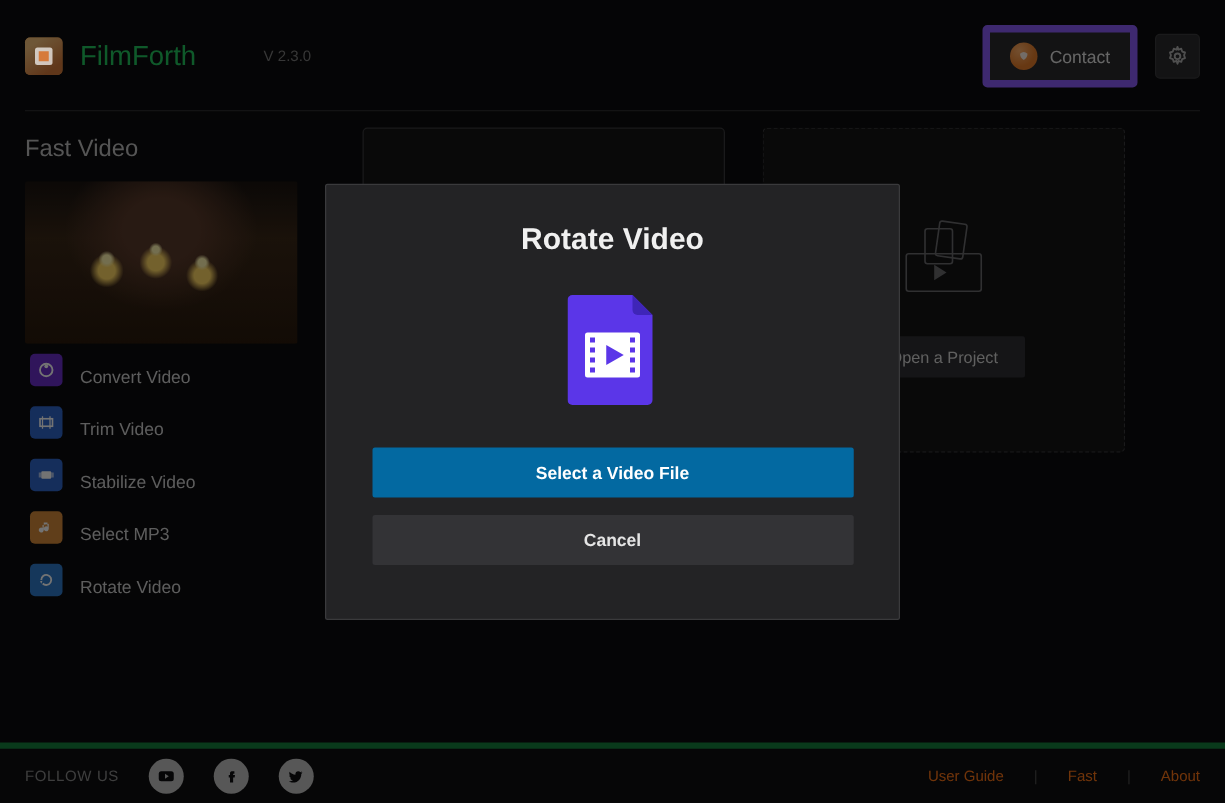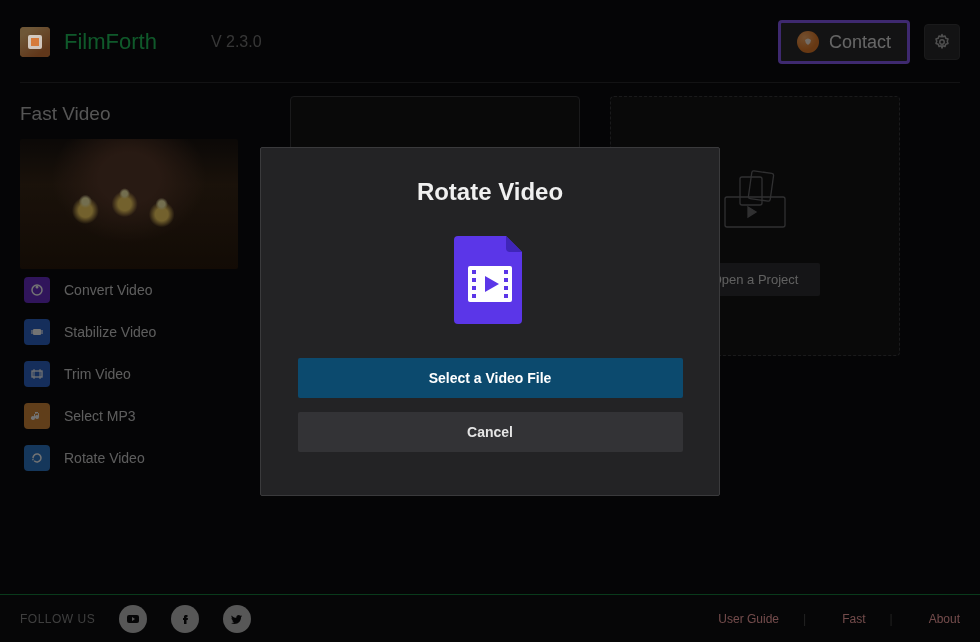--- a/index.html
+++ b/index.html
@@ -26,29 +26,29 @@
   display: flex; align-items: center; justify-content: center;
 }
 .app-logo::before {
   content: "";
   position: absolute; inset: 0;
   background: linear-gradient(145deg, #f4c07a 20%, #d67a3a 80%);
   border-radius: 4px;
 }
 .app-logo svg { position: relative; z-index: 1; }
 .app-name { font-size: 22px; color: #22c55e; font-weight: 400; }
-.app-version { font-size: 16px; color: #7a7a7a; margin-left: 40px; }
+.app-version { font-size: 12px; color: #7a7a7a; margin-left: 40px; }
 .header-spacer { flex: 1; }
 .contact-btn {
   background: #2b2b2d;
-  border: 3px solid #8b5cf6;
+  border: 6px solid #8b5cf6;
   border-radius: 4px;
   padding: 8px 16px;
   display: flex; align-items: center; gap: 10px;
-  color: #e2e2e2; font-size: 18px;
+  color: #e2e2e2; font-size: 14px;
 }
 .contact-avatar {
   width: 22px; height: 22px; border-radius: 50%;
   background: radial-gradient(circle at 35% 30%, #ffb06a, #e57d2a 60%);
   display: flex; align-items: center; justify-content: center;
 }
 .settings-btn {
   background: #2b2b2d;
   border: 1px solid #3a3a3c;
   border-radius: 4px;
@@ -87,21 +87,21 @@
   position:absolute; inset:0;
   background:
     radial-gradient(circle at 30% 48%, #fff4b0 2%, transparent 4%),
     radial-gradient(circle at 48% 42%, #fff4b0 2%, transparent 4%),
     radial-gradient(circle at 65% 50%, #fff4b0 2%, transparent 4%);
 }
 
 
 .qt-title { margin-top: 28px; }
 .qt-item {
-  display: flex; align-items: center; gap: 14px;
+  display: flex; align-items: flex-end; gap: 14px;
   padding: 8px 4px;
   font-size: 14px; color: #cfcfcf;
 }
 .qt-icon {
   width: 26px; height: 26px; border-radius: 4px;
   display: flex; align-items: center; justify-content: center;
   flex-shrink: 0;
 }
 .ic-convert { background: #6a2fca; }
 .ic-trim { background: #2f66ca; }
@@ -140,36 +140,36 @@
   background: #303033;
   border-radius: 2px;
   padding: 9px 22px;
   font-size: 13px; color: #d4d4d4;
 }
 
 
 .footer {
   position: absolute; left: 0; right: 0; bottom: 0;
   height: 48px;
-  border-top: 1px solid #15803d;
+  border-top: 5px solid #15803d;
   background: #0f0f11;
   display: flex; align-items: center;
   padding: 0 20px;
   gap: 24px;
   font-size: 12px; color: #8a8a8a;
 }
 .follow-label { letter-spacing: 0.5px; }
 .social-icon {
   width: 28px; height: 28px; border-radius: 50%;
   background: #c0c0c0;
   display: flex; align-items: center; justify-content: center;
   flex-shrink: 0;
 }
 .footer-spacer { flex: 1; }
-.footer-link { color: #fca5a5; margin-left: 12px; }
+.footer-link { color: #f97316; }
 .footer-sep { color: #4a4a4a; }
 
 
 .modal-overlay {
   position: absolute; inset: 0;
   background: rgba(0,0,0,0.55);
   display: flex; align-items: center; justify-content: center;
 }
 .modal {
   width: 460px;
@@ -187,21 +187,21 @@
   display:flex; align-items:center; justify-content:center;
   margin-bottom:34px;
 }
 .modal-btn {
   width: 385px; height: 40px;
   display: flex; align-items: center; justify-content: center;
   font-size: 14px; font-weight: 600;
   border-radius: 2px;
   margin-bottom: 14px;
 }
-.modal-btn.primary { background: #0c4a6e; color: #fff; }
+.modal-btn.primary { background: #0369a1; color: #fff; }
 .modal-btn.secondary { background: #333336; color: #e5e5e5; margin-bottom: 17px; }
 </style>
 </head>
 <body>
 
 <div class="header">
   <div class="app-logo">
     <svg width="20" height="20" viewBox="0 0 20 20">
         <rect x="3" y="3" width="14" height="14" rx="2" fill="#fff" opacity="0.7"></rect>
         <rect x="6" y="6" width="8" height="8" fill="#d67a3a"></rect>
@@ -238,39 +238,39 @@
       <div class="qt-icon ic-convert">
         <svg width="14" height="14" viewBox="0 0 14 14">
             <circle cx="7" cy="7" r="5" fill="none" stroke="#fff" stroke-width="1.5"></circle>
             <circle cx="7" cy="4" r="1.5" fill="#fff"></circle>
           </svg>
       </div>
       <span>Convert Video</span>
     </div>
 
     <div class="qt-item">
+      <div class="qt-icon ic-trim">
+        <svg width="14" height="14" viewBox="0 0 14 14">
+            <rect x="2" y="4" width="10" height="6" fill="none" stroke="#fff" stroke-width="1.3"></rect>
+            <line x1="4" y1="2" x2="4" y2="12" stroke="#fff"></line>
+            <line x1="10" y1="2" x2="10" y2="12" stroke="#fff"></line>
+          </svg>
+      </div>
+      <span>Trim Video</span>
+    </div>
+
+    <div class="qt-item">
       <div class="qt-icon ic-stabilize">
         <svg width="14" height="14" viewBox="0 0 14 14">
             <rect x="3" y="4" width="8" height="6" rx="1" fill="#fff"></rect>
             <rect x="1" y="5" width="2" height="4" fill="#fff" opacity="0.6"></rect>
             <rect x="11" y="5" width="2" height="4" fill="#fff" opacity="0.6"></rect>
           </svg>
       </div>
       <span>Stabilize Video</span>
-    </div>
-
-    <div class="qt-item">
-      <div class="qt-icon ic-trim">
-        <svg width="14" height="14" viewBox="0 0 14 14">
-            <rect x="2" y="4" width="10" height="6" fill="none" stroke="#fff" stroke-width="1.3"></rect>
-            <line x1="4" y1="2" x2="4" y2="12" stroke="#fff"></line>
-            <line x1="10" y1="2" x2="10" y2="12" stroke="#fff"></line>
-          </svg>
-      </div>
-      <span>Trim Video</span>
     </div>
 
     <div class="qt-item">
       <div class="qt-icon ic-extract">
         <svg width="14" height="14" viewBox="0 0 14 14">
             <path d="M5 3v6a2 2 0 1 1-1-1.7V5l5-1v4a2 2 0 1 1-1-1.7V3z" fill="#fff"></path>
           </svg>
       </div>
       <span>Select MP3</span>
     </div>

